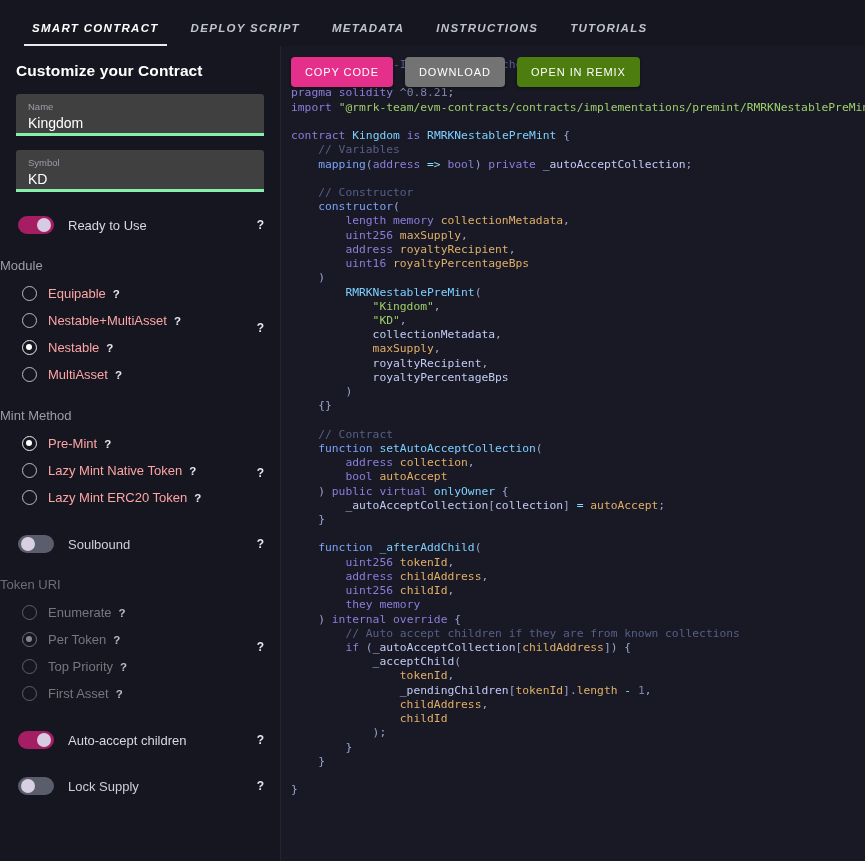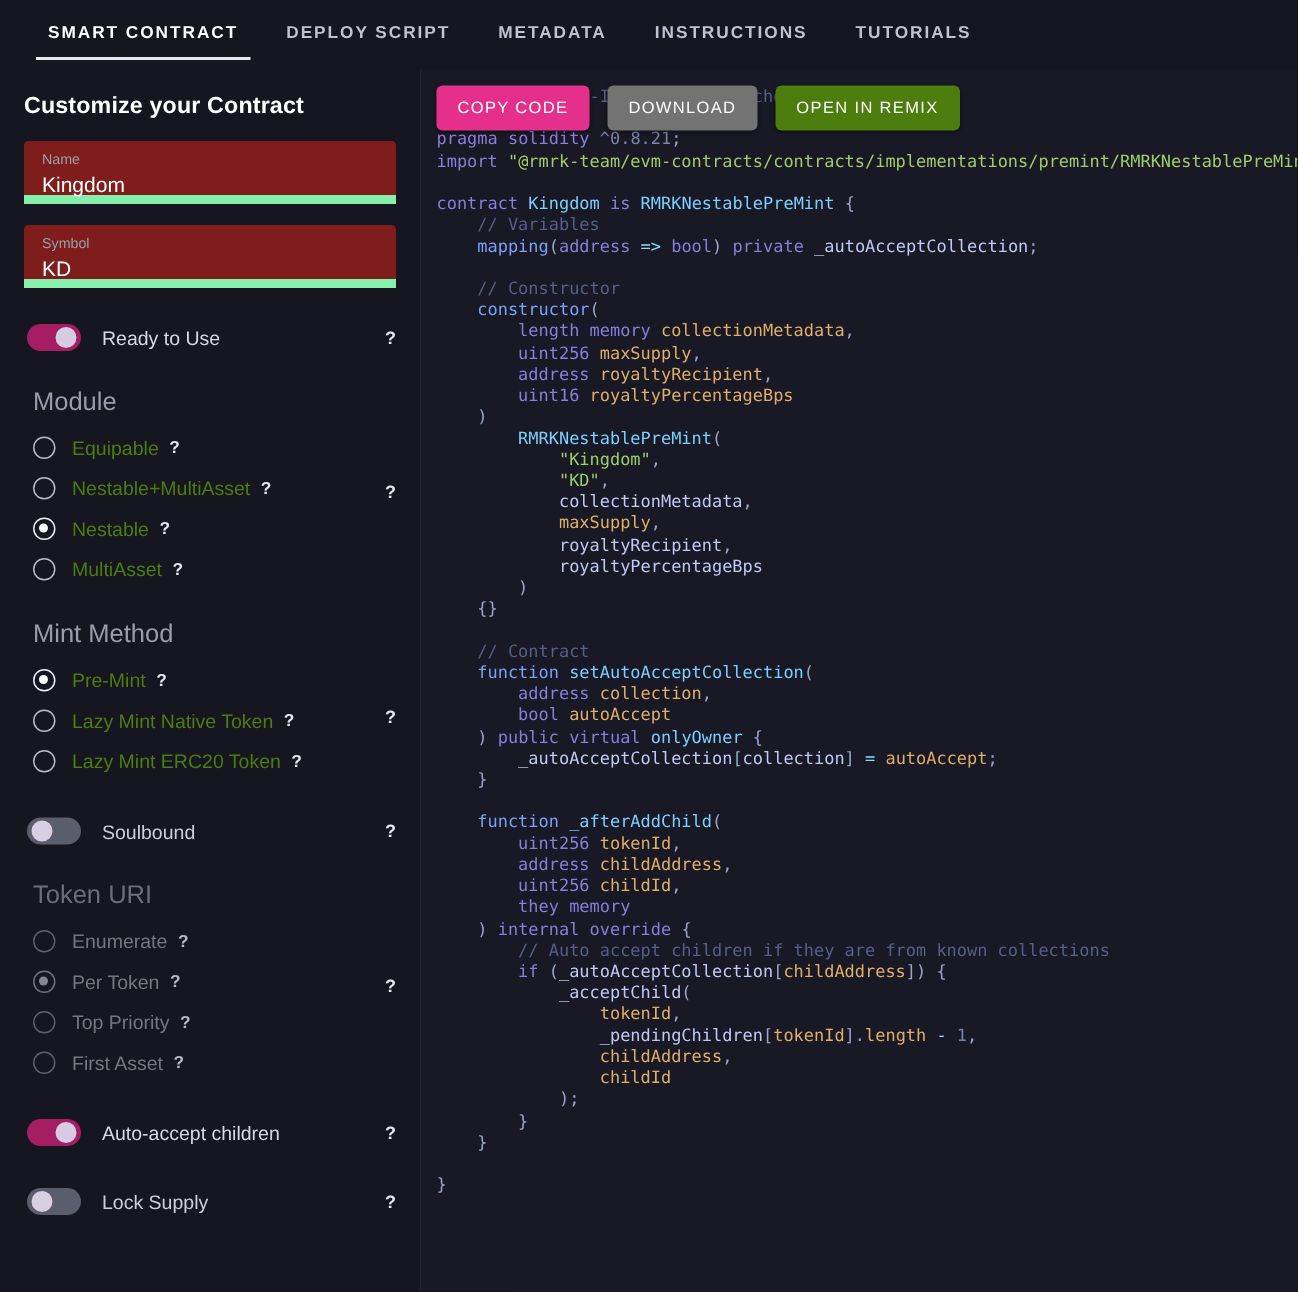--- a/index.html
+++ b/index.html
@@ -9,23 +9,24 @@
     font-family: "Liberation Sans", sans-serif;
     overflow: hidden;
   }
   #app { width: 865px; height: 861px; position: relative; background: #15161f; }
 
   
   .tabbar {
     height: 46px;
     padding-left: 16px;
     display: flex;
-    align-items: flex-start;
+    align-items: flex-end;
     gap: 0px;
     background: #15161f;
+    font-style: italic;
   }
   .tab {
     position: relative;
     padding: 16px 16px 12px 16px;
     font-size: 11.5px;
     font-weight: bold;
     letter-spacing: 1.3px;
     color: #bfc2cf;
     cursor: pointer;
     white-space: nowrap;
@@ -61,22 +62,22 @@
     font-size: 15.5px;
     font-weight: bold;
     color: #ffffff;
     padding: 16px 0 0 16px;
     letter-spacing: .1px;
   }
 
   
   .field {
     margin: 14px 16px 0 16px;
-    background: #7f1d1d;
-    border-bottom: 6px solid #86efac;
+    background: #404040;
+    border-bottom: 3px solid #86efac;
     border-radius: 3px 3px 0 0;
     padding: 6px 12px 5px 12px;
     height: 42px;
   }
   .field-label { font-size: 9.5px; color: #9b9dac; line-height: 13px; }
   .field-value {
     font-size: 14px; color: #ffffff; line-height: 20px;
     background: transparent; border: none; outline: none;
     width: 100%; font-family: "Liberation Sans", sans-serif;
   }
@@ -106,40 +107,40 @@
 
   .help {
     position: absolute; right: 16px;
     font-size: 12px; font-weight: bold; color: #e6e7ee;
     cursor: pointer; line-height: 1;
   }
 
   
   .group { margin-top: 20px; position: relative; }
   .group-title {
-    font-size: 17px; color: #9b9dac;
-    padding-left: 22px; margin-bottom: 7px;
+    font-size: 13px; color: #9b9dac;
+    margin-bottom: 7px;
   }
   .group.disabled .group-title { color: #6b6d7b; }
   .radio-row {
     display: flex; align-items: center;
     height: 27px; padding-left: 22px;
   }
   .radio {
     width: 15px; height: 15px; border-radius: 50%;
     border: 1.6px solid #b9bbc6; flex: none;
     position: relative; cursor: pointer;
   }
   .radio.checked { border-color: #eceef5; }
   .radio.checked::after {
     content: ""; position: absolute;
     top: 3px; left: 3px; width: 6px; height: 6px;
     border-radius: 50%; background: #ffffff;
   }
-  .radio-label { font-size: 13px; color: #4d7c0f; margin-left: 11px; }
+  .radio-label { font-size: 13px; color: #fca5a5; margin-left: 11px; }
   .radio-help {
     font-size: 11.5px; font-weight: bold; color: #e6e7ee;
     margin-left: 7px; cursor: pointer;
   }
   .group.disabled .radio { border-color: #5d5f6d; }
   .group.disabled .radio.checked { border-color: #6f7180; }
   .group.disabled .radio.checked::after { background: #84868f; }
   .group.disabled .radio-label { color: #75777f; text-align: right; }
   .group.disabled .radio-help { color: #b9bbc6; }
   .group-help {

